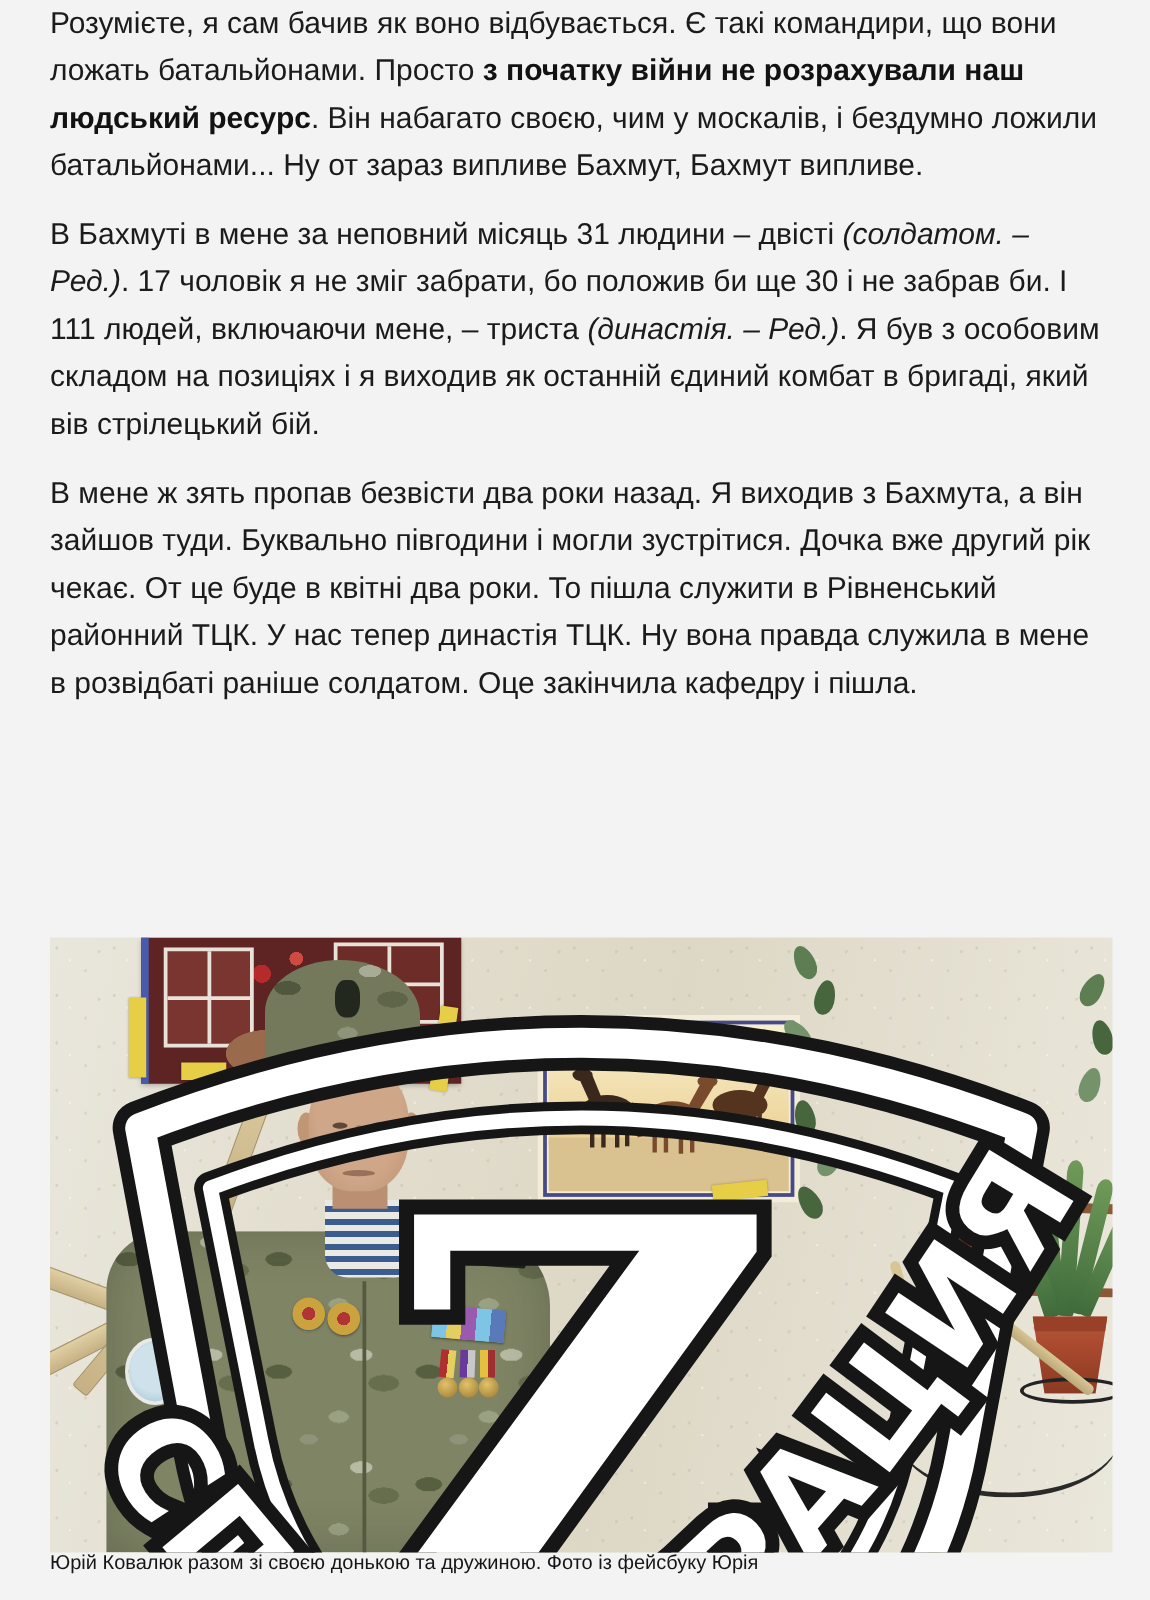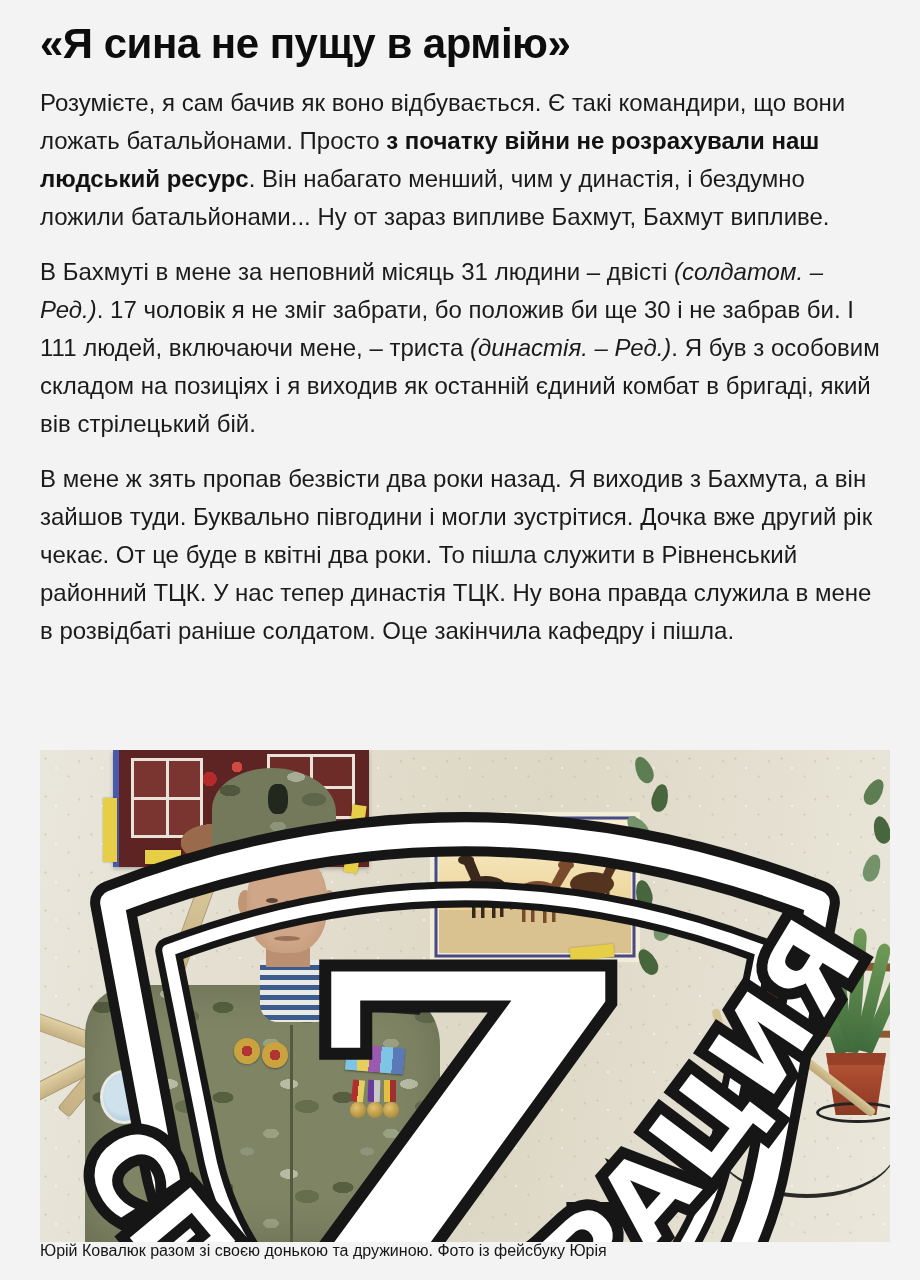--- a/index.html
+++ b/index.html
@@ -168,23 +168,22 @@
   figcaption.photo-caption{
     background:#ebebeb;width:810px;
     padding:11px 20px 26px 20px;
     font-size:22.5px;line-height:30px;color:#1f1f1f;
   }
 </style>
 </head>
 <body style="background: rgb(243, 243, 244);">
 
 <div class="content">
-  <h1 class="headline">«Я сина не пущу в армію»</h1>
-
-  <p class="para"><span>Розумієте, я сам бачив як воно відбувається. Є такі командири, що вони ложать батальйонами. Просто </span><b>з початку війни не розрахували наш людський ресурс</b><span>. Він набагато менший, чим у династія, і бездумно ложили батальйонами... Ну от зараз випливе Бахмут, Бахмут випливе.</span></p>
+
+  <p class="para"><span>Розумієте, я сам бачив як воно відбувається. Є такі командири, що вони ложать батальйонами. Просто </span><b>з початку війни не розрахували наш людський ресурс</b><span>. Він набагато своєю, чим у москалів, і бездумно ложили батальйонами... Ну от зараз випливе Бахмут, Бахмут випливе.</span></p>
 
   <p class="para"><span>В Бахмуті в мене за неповний місяць 31 людини – двісті </span><i>(солдатом. – Ред.)</i><span>. 17 чоловік я не зміг забрати, бо положив би ще 30 і не забрав би. І 111 людей, включаючи мене, – триста </span><i>(династія. – Ред.)</i><span>. Я був з особовим складом на позиціях і я виходив як останній єдиний комбат в бригаді, який вів стрілецький бій.</span></p>
 
   <p class="para"><span>В мене ж зять пропав безвісти два роки назад. Я виходив з Бахмута, а він зайшов туди. Буквально півгодини і могли зустрітися. Дочка вже другий рік чекає. От це буде в квітні два роки. То пішла служити в Рівненський районний ТЦК. У нас тепер династія ТЦК. Ну вона правда служила в мене в розвідбаті раніше солдатом. Оце закінчила кафедру і пішла.</span></p>
 </div>
 
 <figure class="photo-figure">
   <div class="photo">
     <div class="wall-texture"></div>
 

